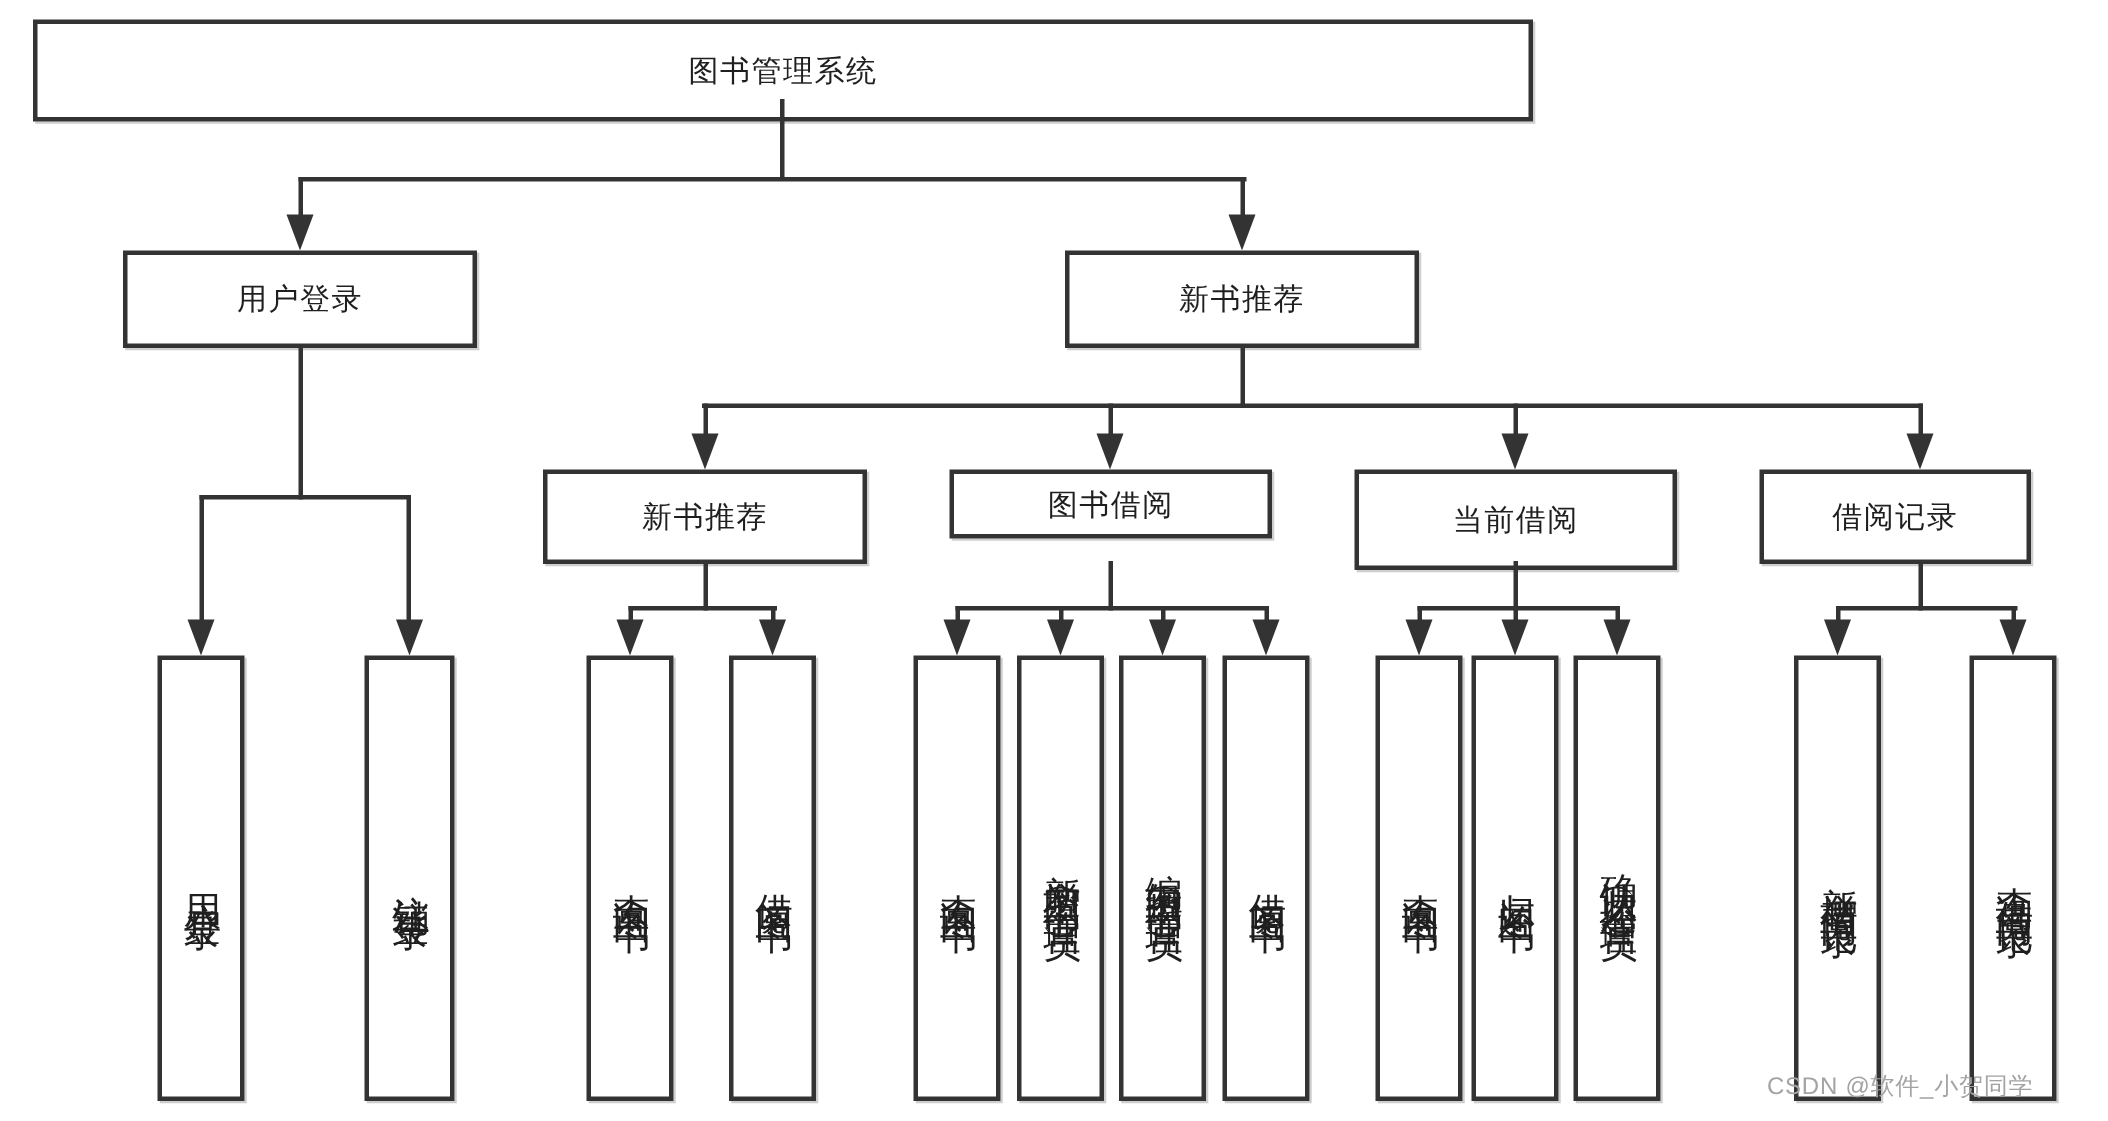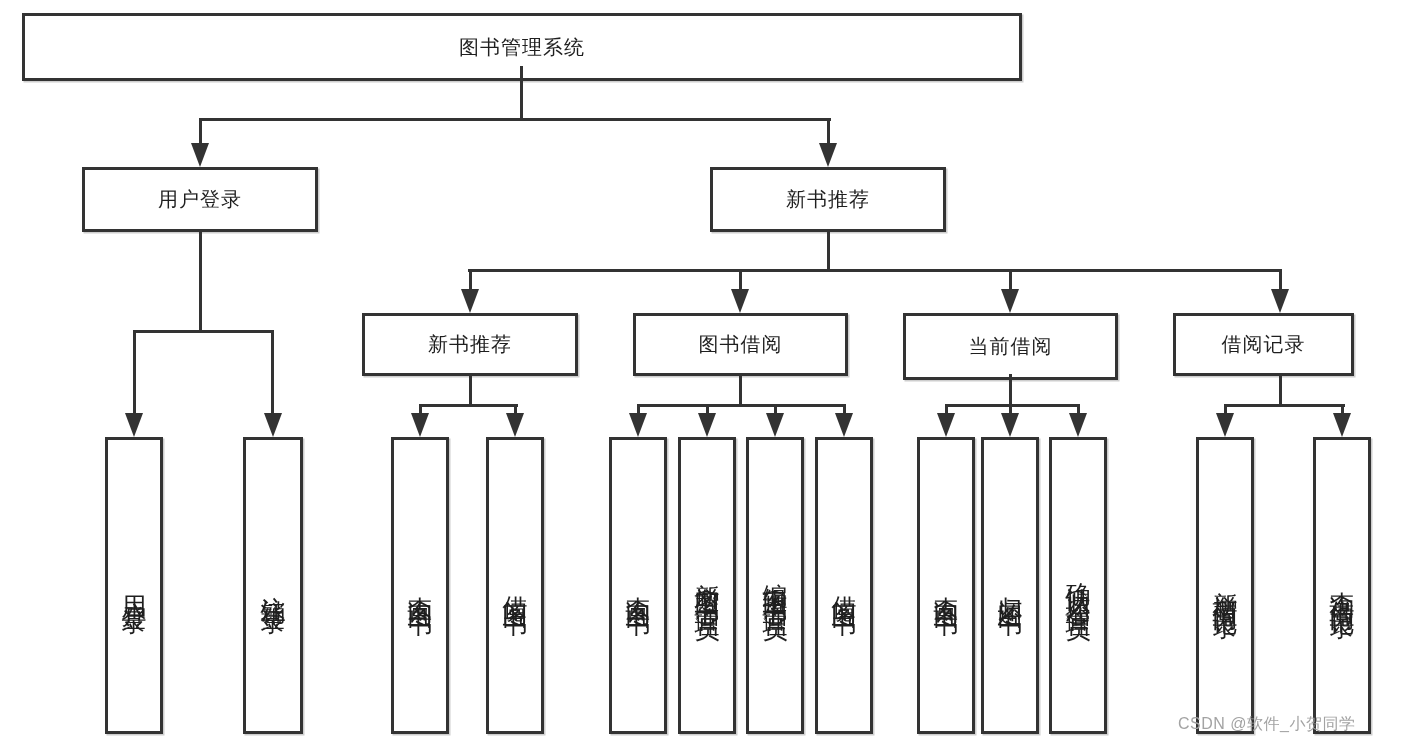--- a/index.html
+++ b/index.html
@@ -82,21 +82,21 @@
   <div class="vl" style="left:469px;top:269px;height:24px"></div>
   <div class="ah" style="left:461px;top:289px"></div>
   <div class="vl" style="left:739px;top:269px;height:24px"></div>
   <div class="ah" style="left:731px;top:289px"></div>
   <div class="vl" style="left:1009px;top:269px;height:24px"></div>
   <div class="ah" style="left:1001px;top:289px"></div>
   <div class="vl" style="left:1279px;top:269px;height:24px"></div>
   <div class="ah" style="left:1271px;top:289px"></div>
 
   <div class="box box-h" style="left:362px;top:313px;width:216px;height:63px">新书推荐</div>
-  <div class="box box-h" style="left:633px;top:313px;width:215px;height:63px">图书借阅</div>
+  <div class="box box-h" style="left:633px;top:313px;width:215px;height:46px">图书借阅</div>
   <div class="box box-h" style="left:903px;top:313px;width:215px;height:67px">当前借阅</div>
   <div class="box box-h" style="left:1173px;top:313px;width:181px;height:63px">借阅记录</div>
 
   <div class="vl" style="left:469px;top:374px;height:33px"></div>
   <div class="hl" style="left:419px;top:404px;width:99px"></div>
   <div class="vl" style="left:419px;top:404px;height:12px"></div>
   <div class="ah" style="left:411px;top:413px"></div>
   <div class="vl" style="left:514px;top:404px;height:12px"></div>
   <div class="ah" style="left:506px;top:413px"></div>
 

